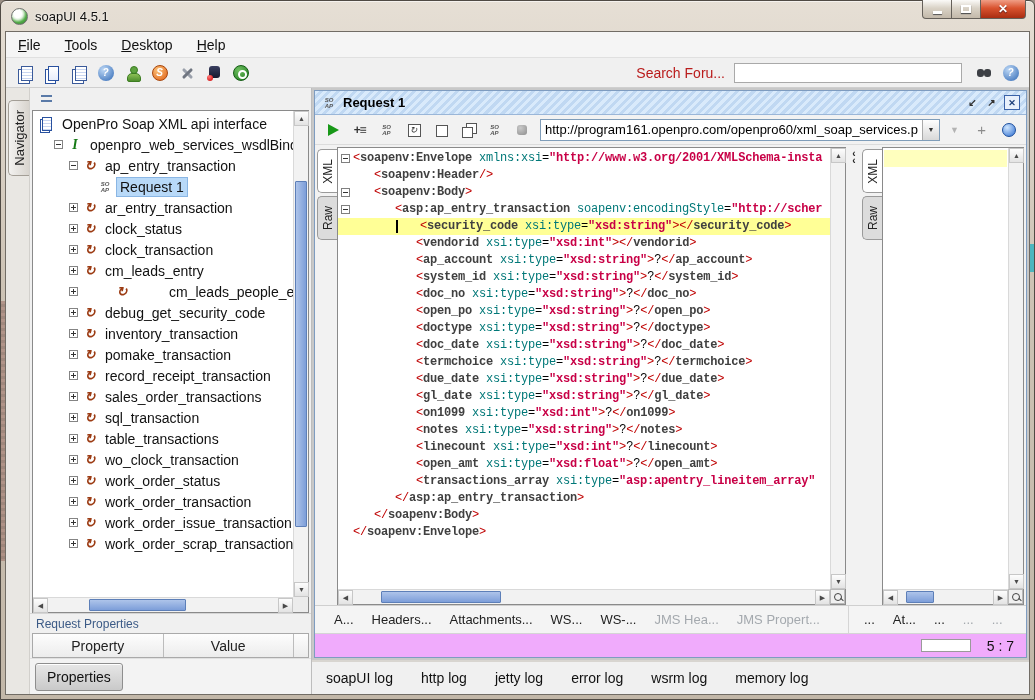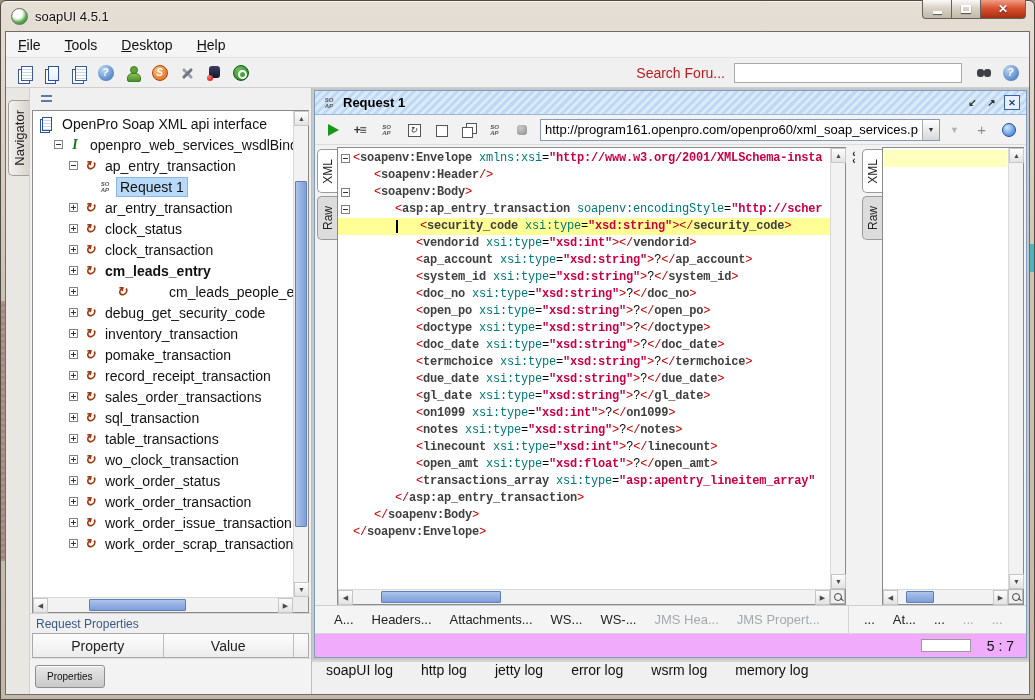--- a/index.html
+++ b/index.html
@@ -105,21 +105,21 @@
 .sbthumb-v{position:absolute;left:1px;right:1px;border:1px solid #5d7fb8;border-radius:1px;background:linear-gradient(90deg,#aec4ea,#7d9ed9)}
 .sbthumb-h{position:absolute;top:1px;bottom:1px;border:1px solid #5d7fb8;border-radius:1px;background:linear-gradient(#aec4ea,#7d9ed9)}
 .sbcorner{background:#ececec}
 
 .props-title{height:20px;flex:none;display:flex;align-items:center;padding-left:6px;font-size:12px;color:#3b5a86;background:#f0f0f0;border-top:1px solid #d5d5d5}
 .props-header{height:25px;flex:none;display:flex;margin:0 2px;border:1px solid #a9a9a9;background:#f0abfc}
 .props-col{flex:1;display:flex;align-items:center;justify-content:center;font-size:14px;color:#222;
  background:linear-gradient(#fdfdfd,#ececec);border-right:1px solid #bcbcbc}
 .props-col:last-child{flex:none;width:14px;border-right:none}
 .props-tabrow{height:36px;flex:none;display:flex;align-items:center;padding-left:5px;background:#f3f3f3;border-top:1px solid #e0e0e0}
-.props-tab{padding:5px 11px;font-size:10px;color:#111;border:1px solid #8e8e8e;border-radius:3px;
+.props-tab{padding:5px 11px;font-size:14px;color:#111;border:1px solid #8e8e8e;border-radius:3px;
  background:linear-gradient(#e7e7e7,#c9c9c9);box-shadow:inset 0 1px 0 #fff}
 
 .rightcol{flex:1;display:flex;flex-direction:column;min-width:0}
 .desktop{flex:1;background:#c8c8c8;padding:2px;display:flex;min-height:0}
 .reqwin{flex:1;display:flex;flex-direction:column;border:1px solid #7e9cc0;background:#f2f2f2;min-width:0}
 .reqtitle{height:24px;flex:none;display:flex;align-items:center;gap:6px;padding:0 6px;
  background:repeating-linear-gradient(135deg,#d9eafb 0 3px,#c0d8f2 3px 6px);border-bottom:1px solid #9ab6d8}
 .reqtitle .t{font-size:13px;font-weight:bold;color:#000}
 .winicons{margin-left:auto;display:flex;gap:6px;align-items:center}
 .jico{width:13px;height:13px;display:flex;align-items:center;justify-content:center;font-size:10px;font-weight:bold;color:#333}
@@ -158,21 +158,21 @@
 .divider{width:16px;flex:none;display:flex;flex-direction:column;align-items:center;padding-top:3px;font-size:10px;line-height:7px;color:#222;font-weight:bold}
 
 .tabsrow{height:28px;flex:none;display:flex;align-items:center;background:#f4f4f4;border-top:1px solid #cfcfcf;font-size:13px}
 .tabs-left{display:flex;align-items:center;padding-left:10px;flex:1;overflow:hidden}
 .tabs-right{display:flex;align-items:center;width:178px;flex:none;border-left:1px solid #d5d5d5;align-self:stretch;padding-left:6px}
 .btab{margin:0 9px;white-space:nowrap;color:#222}
 .btab.dis{color:#a4a9ae}
 .statusrow{height:24px;flex:none;display:flex;align-items:center;justify-content:flex-end;gap:16px;
  background:#f0abfc;border-top:1px solid #d5d5d5;padding-right:12px;font-size:14px;color:#111}
 .progress{width:50px;height:13px;background:#fff;border:1px solid #9a9a9a}
-.logbar{height:34px;flex:none;display:flex;gap:28px;padding-left:14px;
+.logbar{height:34px;flex:none;display:flex;align-items:center;gap:28px;padding-left:14px;
  background:#f0f0f0;border-top:2px solid #d8d5d0;font-size:14px;color:#111}
 </style>
 </head>
 <body>
 
 <div class="win">
   <div class="accent-teal"></div>
   <div class="accent-red"></div>
 
   <div class="titlebar">
@@ -281,21 +281,21 @@
               <div class="trow" style="padding-left: 36px;">
                 <span class="expbox plus"></span>
                 <i class="tic tic-operation"></i>
                 <span class="lbl">clock_status</span>
               </div>
               <div class="trow" style="padding-left: 36px;">
                 <span class="expbox plus"></span>
                 <i class="tic tic-operation"></i>
                 <span class="lbl">clock_transaction</span>
               </div>
-              <div class="trow" style="padding-left: 36px; font-weight: bold;">
+              <div class="trow" style="padding-left: 36px;">
                 <span class="expbox plus"></span>
                 <i class="tic tic-operation"></i>
                 <span class="lbl">cm_leads_entry</span>
               </div>
               <div class="trow" style="padding-left: 36px; gap: 36px;">
                 <span class="expbox plus"></span>
                 <i class="tic tic-operation"></i>
                 <span class="lbl">cm_leads_people_entry</span>
               </div>
               <div class="trow" style="padding-left: 36px;">

